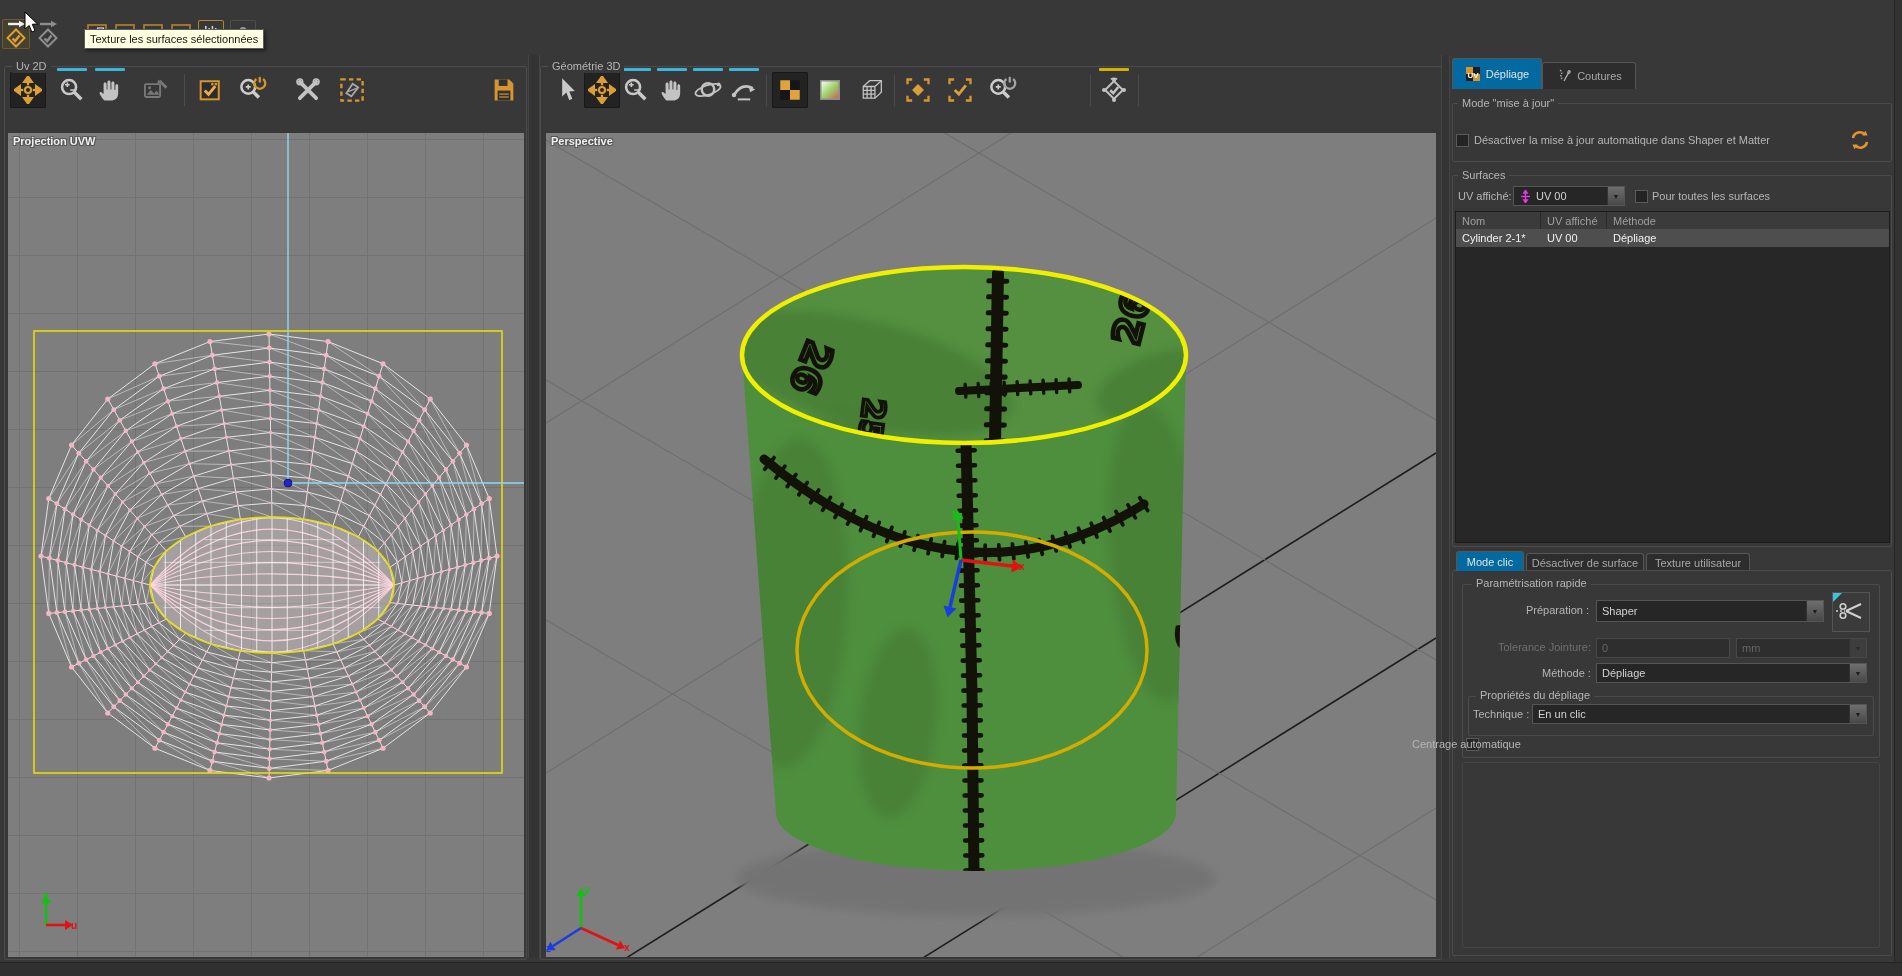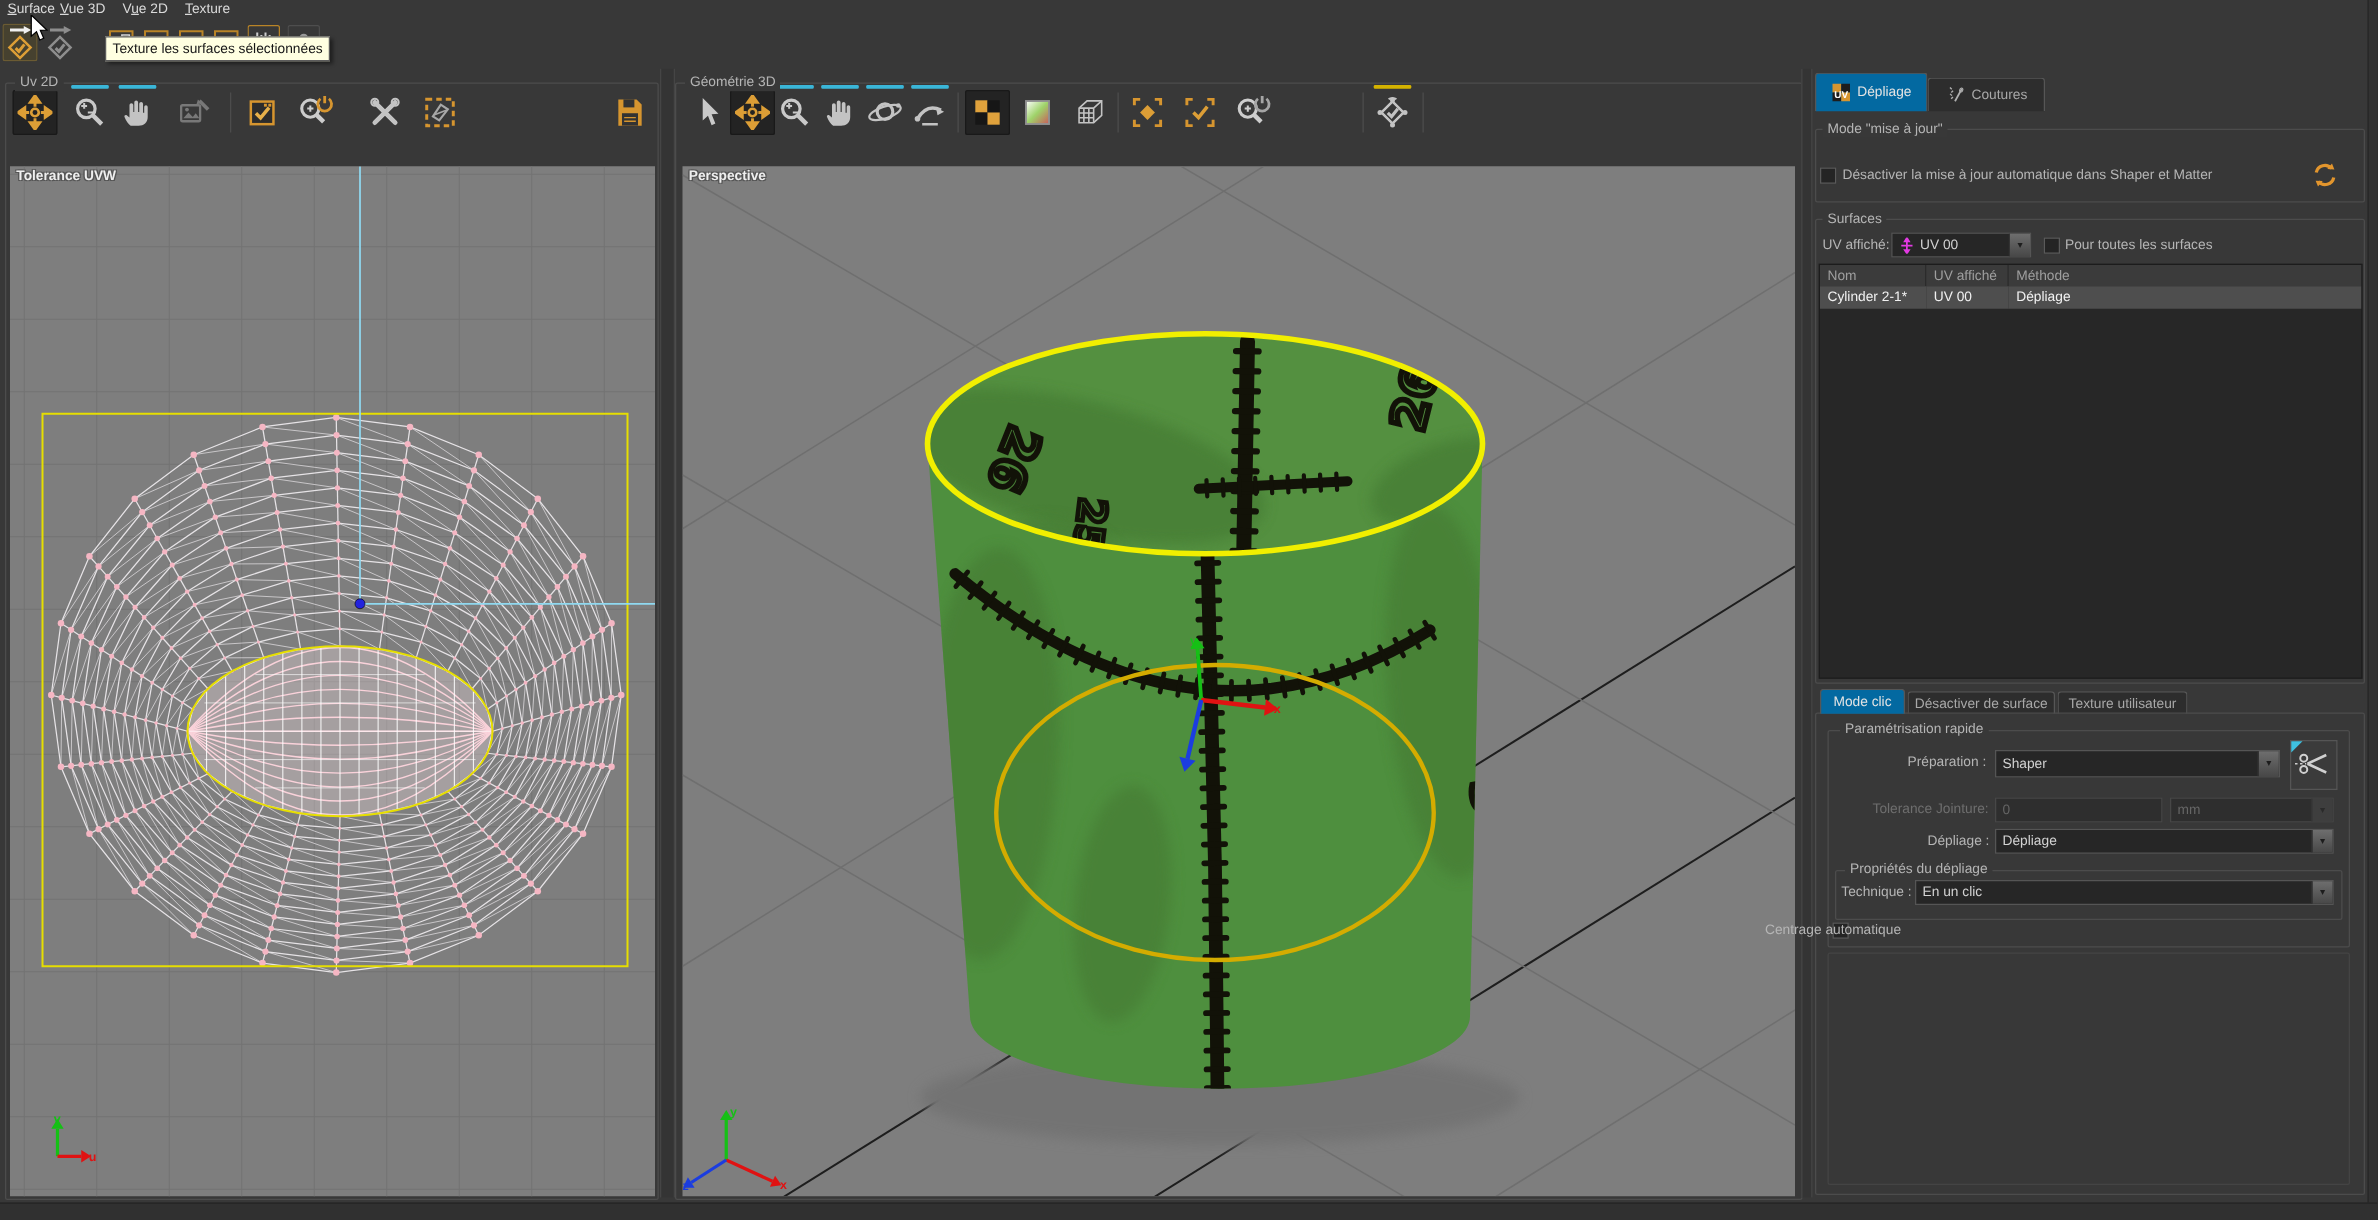--- a/index.html
+++ b/index.html
@@ -34,26 +34,20 @@
 .thead{position:absolute;background:#3b3b3b;color:#9f9f9f;display:flex;align-items:center;padding-left:6px;box-sizing:border-box;border-right:1px solid #2b2b2b;height:17px}
 .tcell{position:absolute;background:#4e4e4e;color:#f1f1f1;display:flex;align-items:center;padding-left:6px;box-sizing:border-box;height:18px}
 .statusbar{position:absolute;left:0;top:962px;width:1902px;height:14px;background:#303030;border-top:1px solid #232323}
 svg{display:block}
 </style>
 </head>
 <body>
 
 <div class="app">
 
-  <div class="abs" style="left:0;top:0;width:100%;height:15px">
-    <span class="mi" style="left:2px"><u>S</u>urface</span>
-    <span class="mi" style="left:44px"><u>V</u>ue 3D</span>
-    <span class="mi" style="left:94px">V<u>u</u>e 2D</span>
-    <span class="mi" style="left:144px"><u>T</u>exture</span>
-  </div>
 
   <div class="tbtn hover" style="left:2px">
     <svg width="26" height="30" viewBox="0 0 26 30">
       <line x1="5" y1="5" x2="17" y2="5" stroke="#f0f0f0" stroke-width="2.4"></line>
       <polygon points="22,5 16,1.8 16,8.2" fill="#f0f0f0"></polygon>
       <g transform="translate(0,6)">
         <rect x="7" y="7" width="12" height="12" transform="rotate(45 13 13)" fill="none" stroke="#dc9e36" stroke-width="2"></rect>
         <path d="M9.5 13.5l2.6 2.6 4.4-5.6" stroke="#dc9e36" stroke-width="2.4" fill="none"></path>
       </g>
     </svg>
@@ -192,21 +186,21 @@
     <svg width="28" height="28" viewBox="0 0 24 24">
       <path d="M4 3h12.5L20 6.5V21H4z" fill="#d6952f"></path>
       <rect x="7.5" y="3" width="7.5" height="5.5" fill="#333"></rect>
       <rect x="6.5" y="12.5" width="11" height="8.5" fill="#333"></rect>
       <line x1="8" y1="15.5" x2="16" y2="15.5" stroke="#d6952f" stroke-width="1"></line>
       <line x1="8" y1="18" x2="16" y2="18" stroke="#d6952f" stroke-width="1"></line>
     </svg>
   </div>
 
   <div class="viewport grid2d" style="left:8px;top:133px;width:516px;height:824px">
-    <div class="vplabel">Tolerance UVW</div>
+    <div class="vplabel">Projection UVW</div>
     <svg id="uvsvg" width="516" height="824">
         <ellipse cx="264" cy="452" rx="122" ry="68" fill="rgba(255,235,240,0.30)"></ellipse>
         <path d="M142 452 Q264 317.9428571428572 386 452" stroke="#fad2da" fill="none" stroke-width="1.1"></path>
         <path d="M142 452 Q264 340.28571428571433 386 452" stroke="#fad2da" fill="none" stroke-width="1.1"></path>
         <path d="M142 452 Q264 362.62857142857143 386 452" stroke="#fad2da" fill="none" stroke-width="1.1"></path>
         <path d="M142 452 Q264 384.9714285714286 386 452" stroke="#fad2da" fill="none" stroke-width="1.1"></path>
         <path d="M142 452 Q264 407.31428571428575 386 452" stroke="#fad2da" fill="none" stroke-width="1.1"></path>
         <path d="M142 452 Q264 429.65714285714284 386 452" stroke="#fad2da" fill="none" stroke-width="1.1"></path>
         <path d="M142 452 Q264 452 386 452" stroke="#fad2da" fill="none" stroke-width="1.1"></path>
         <path d="M142 452 Q264 474.34285714285716 386 452" stroke="#fad2da" fill="none" stroke-width="1.1"></path>
@@ -1583,21 +1577,21 @@
     </svg>
   </div>
 
   <div class="lab dim" style="left:1498px;top:641px">Tolerance Jointure:</div>
   <div class="inp" style="left:1596px;top:638px;width:134px;height:20px">0</div>
   <div class="dd disabled" style="left:1736px;top:638px;width:131px;height:20px">
     <span>mm</span>
     <span class="arr">▼</span>
   </div>
 
-  <div class="lab" style="left:1542px;top:667px">Dépliage :</div>
+  <div class="lab" style="left:1542px;top:667px">Méthode :</div>
   <div class="dd" style="left:1596px;top:663px;width:271px;height:20px">
     <span>Dépliage</span>
     <span class="arr">▼</span>
   </div>
 
   <div class="grpbox" style="left:1468px;top:696px;width:404px;height:38px"></div>
   <div class="grplbl" style="left:1476px;top:689px">Propriétés du dépliage</div>
   <div class="lab" style="left:1473px;top:708px">Technique :</div>
   <div class="dd" style="left:1532px;top:704px;width:335px;height:20px">
     <span>En un clic</span>

